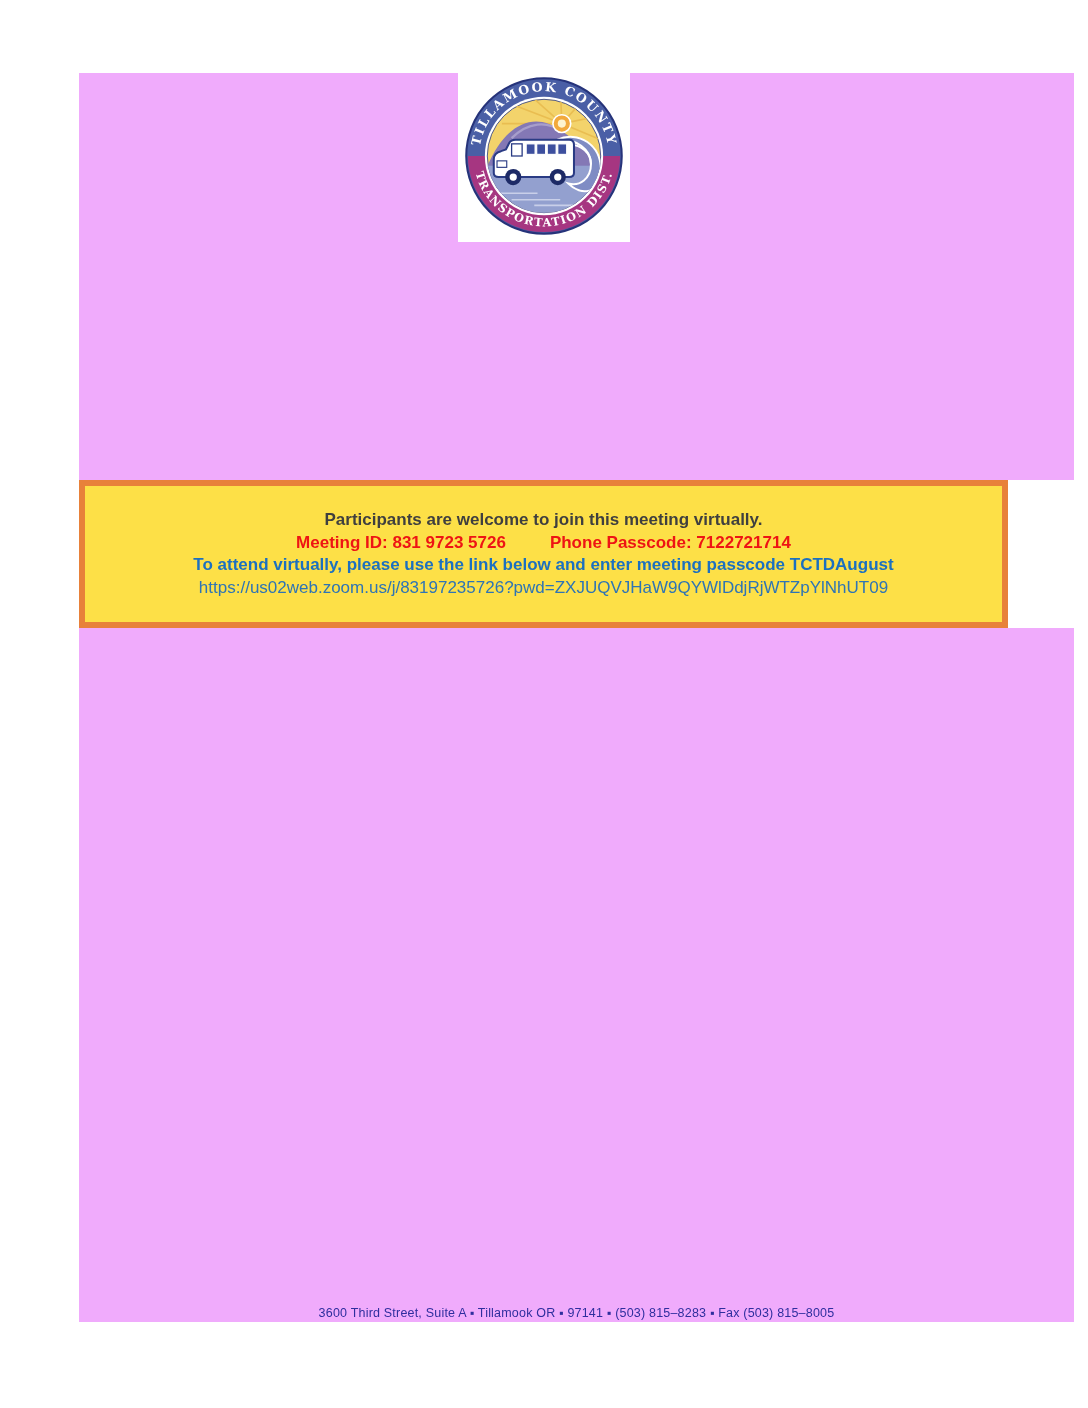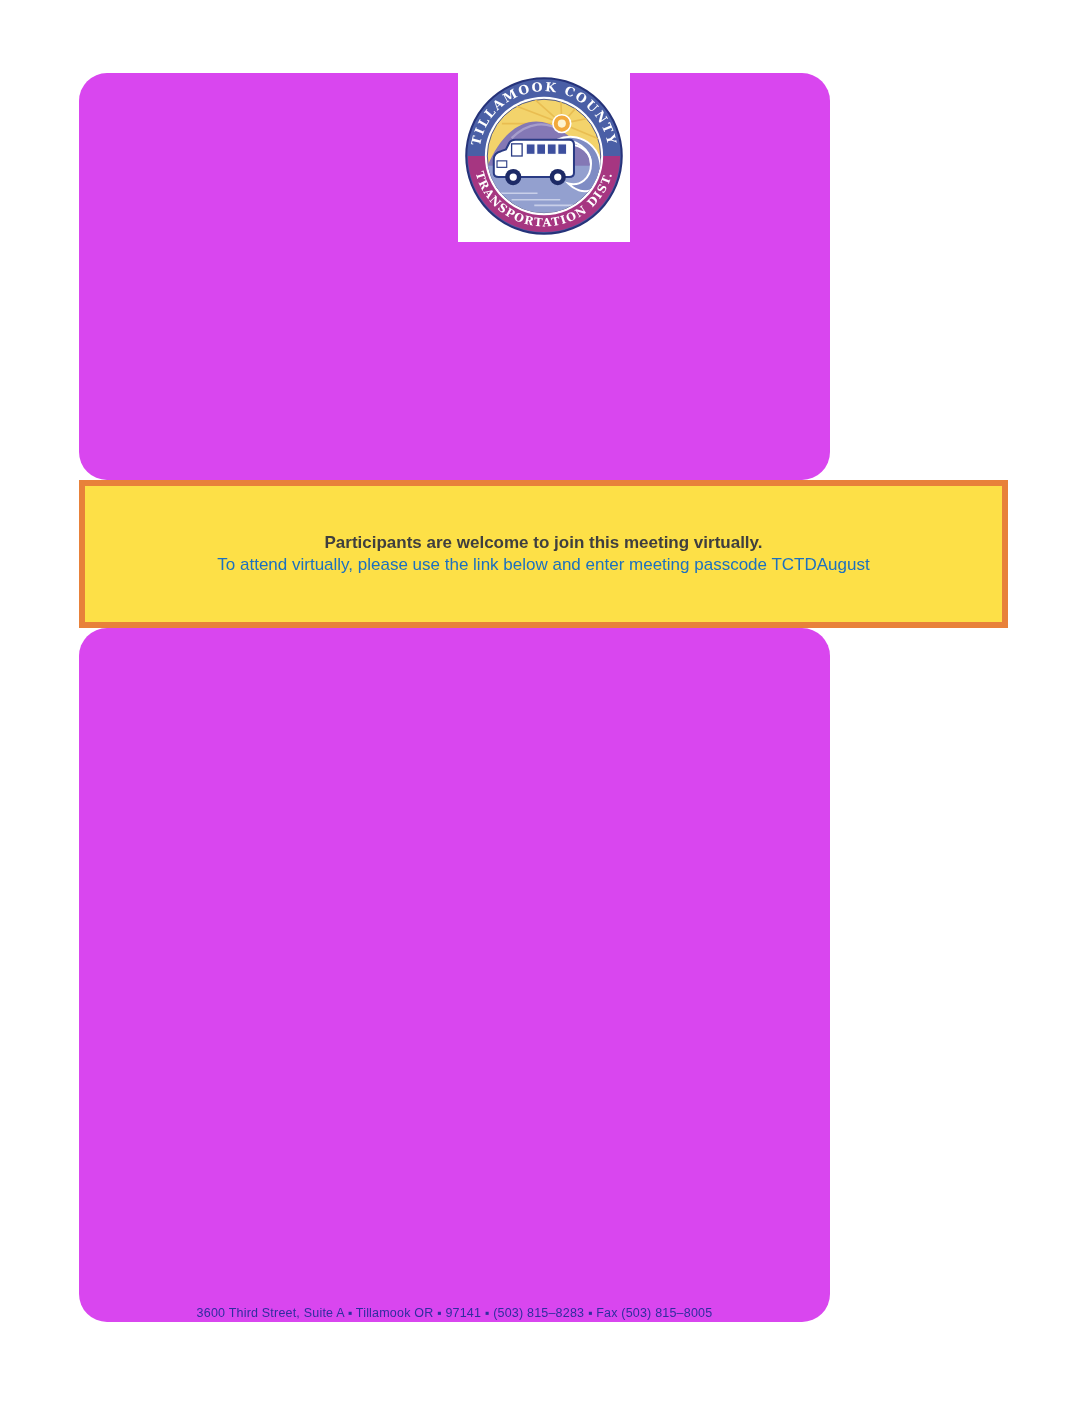--- a/index.html
+++ b/index.html
@@ -3,21 +3,21 @@
 <meta charset="utf-8">
 <style>
   html,body{margin:0;padding:0;background:#ffffff;}
   .page{
     position:relative;
     width:1088px;height:1408px;
     background:#ffffff;
     font-family:"Liberation Sans", sans-serif;
     overflow:hidden;
   }
-  .black-block{position:absolute;left:79px;width:751px;background:#d946ef;border-radius:28px;}
+  .black-block{position:absolute;left:79px;width:995px;background:#f0abfc;}
   .black-top{top:73px;height:407px;}
   .black-bottom{top:628px;height:694px;}
   .logo-box{
     position:absolute;left:458px;top:70px;width:172px;height:172px;
     background:#ffffff;display:flex;align-items:center;justify-content:center;
   }
   .board-link-wrap{
     position:absolute;left:79px;top:431px;width:929px;
     text-align:center;
   }
@@ -28,21 +28,21 @@
   .notice-box{
     position:absolute;left:79px;top:480px;width:929px;height:148px;
     box-sizing:border-box;border:6px solid #e8813a;background:#fde047;
     display:flex;flex-direction:column;justify-content:center;align-items:center;
     gap:0px;padding:4px 10px;
   }
   .notice-box .n-line{line-height:22.5px;font-size:17px;white-space:nowrap;}
   .n-gray{color:#3f3f3f;font-weight:bold;}
   .n-red{color:#ee1414;font-weight:bold;}
   .n-row{display:flex;gap:44px;justify-content:center;}
-  .n-blue-bold{color:#1c70c0;font-weight:normal;}
+  .n-blue-bold{color:#1c70c0;font-weight:bold;}
   .n-blue{color:#2e74b5;font-weight:normal;font-size:17.5px;}
   .footer{
     position:absolute;left:0;right:0;bottom:1px;
     text-align:center;color:#2e2e9e;
   }
   .footer-address{font-size:12.5px;line-height:15px;letter-spacing:0.2px;}
   .footer-site{font-size:11.5px;line-height:14px;}
   .footer-site a{color:#2e2e9e;text-decoration:underline;}
   .seal-top-text{font-family:"DejaVu Serif", serif;font-weight:bold;font-size:15.5px;letter-spacing:2.2px;fill:#ffffff;}
   .seal-bottom-text{font-family:"DejaVu Serif", serif;font-weight:bold;font-size:14px;letter-spacing:1.6px;fill:#ffffff;}
@@ -114,21 +114,26 @@
       </g>
 
       <text class="seal-top-text"><textPath href="#arcTop" startOffset="50%" text-anchor="middle">TILLAMOOK COUNTY</textPath></text>
       <text class="seal-bottom-text"><textPath href="#arcBottom" startOffset="50%" text-anchor="middle">TRANSPORTATION DIST.</textPath></text>
     </svg>
   </div>
 
 
   <div class="notice-box">
     <div class="n-line n-gray">Participants are welcome to join this meeting virtually.</div>
+    <div class="n-line n-red n-row">
+      <span>Meeting ID: 831 9723 5726</span>
+      <span>Phone Passcode: 7122721714</span>
+    </div>
     <div class="n-line n-blue-bold">To attend virtually, please use the link below and enter meeting passcode TCTDAugust</div>
+    <div class="n-line n-blue">https://us02web.zoom.us/j/83197235726?pwd=ZXJUQVJHaW9QYWlDdjRjWTZpYlNhUT09</div>
   </div>
 
   <div class="black-block black-bottom">
     <div class="footer">
       <div class="footer-address">3600 Third Street, Suite A ▪ Tillamook OR ▪ 97141 ▪ (503) 815–8283 ▪ Fax (503) 815–8005</div>
     </div>
   </div>
 
 </div>
 

